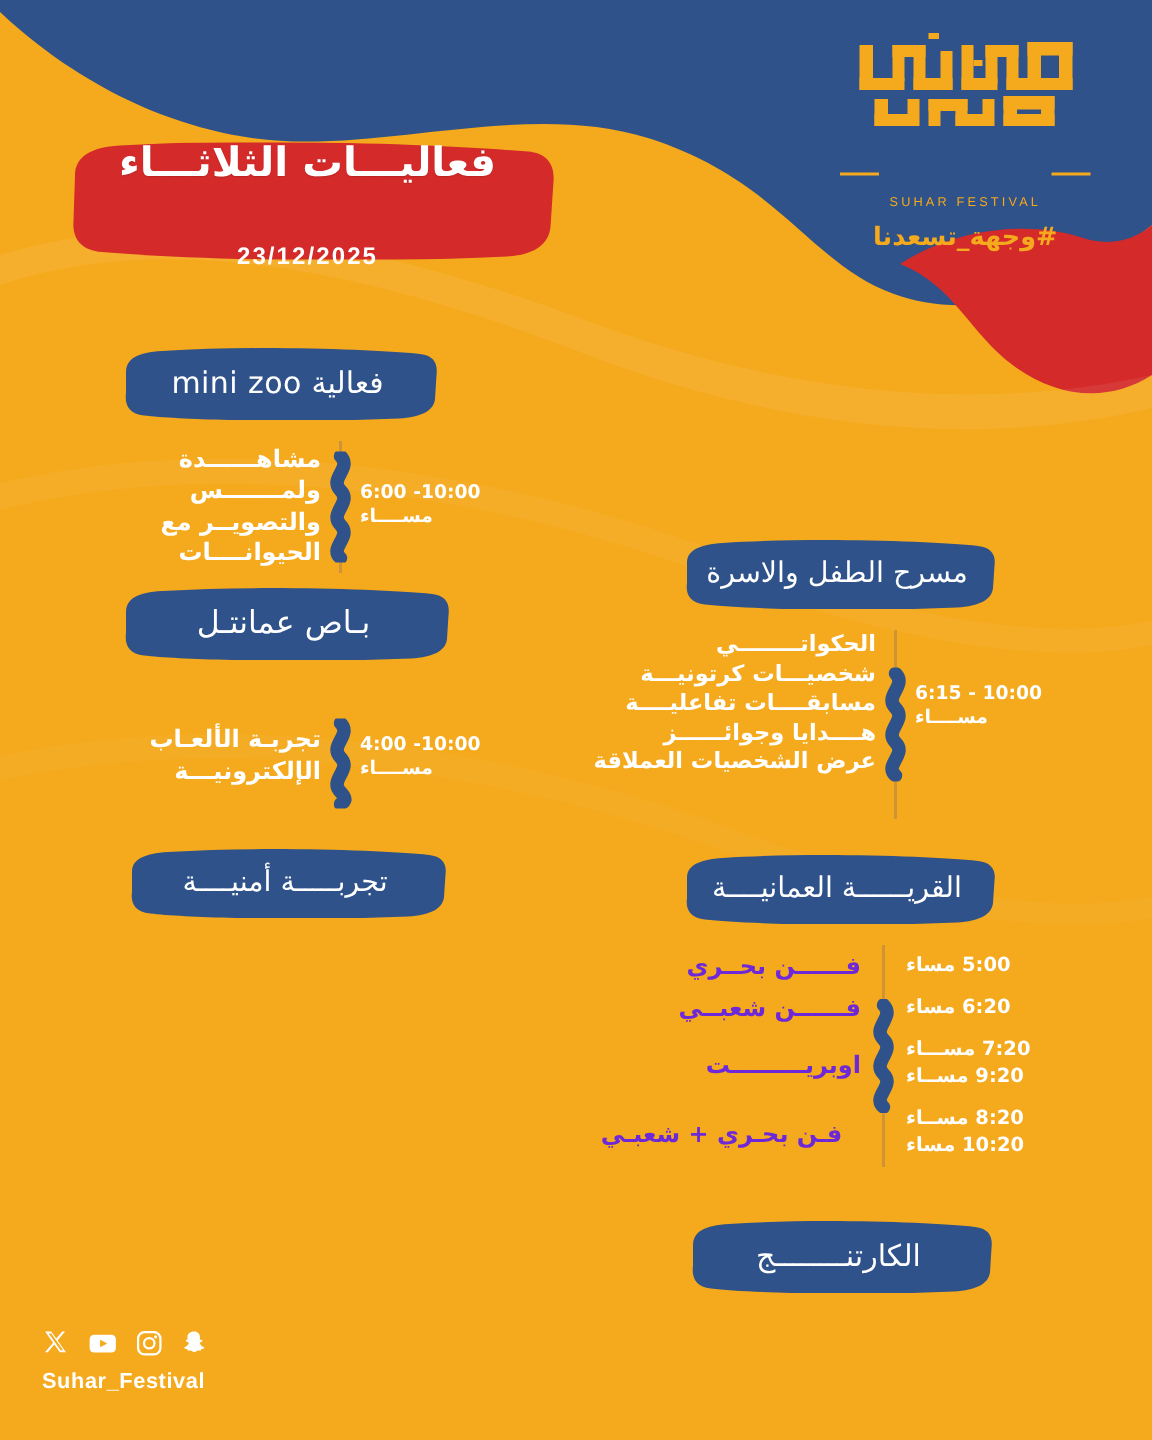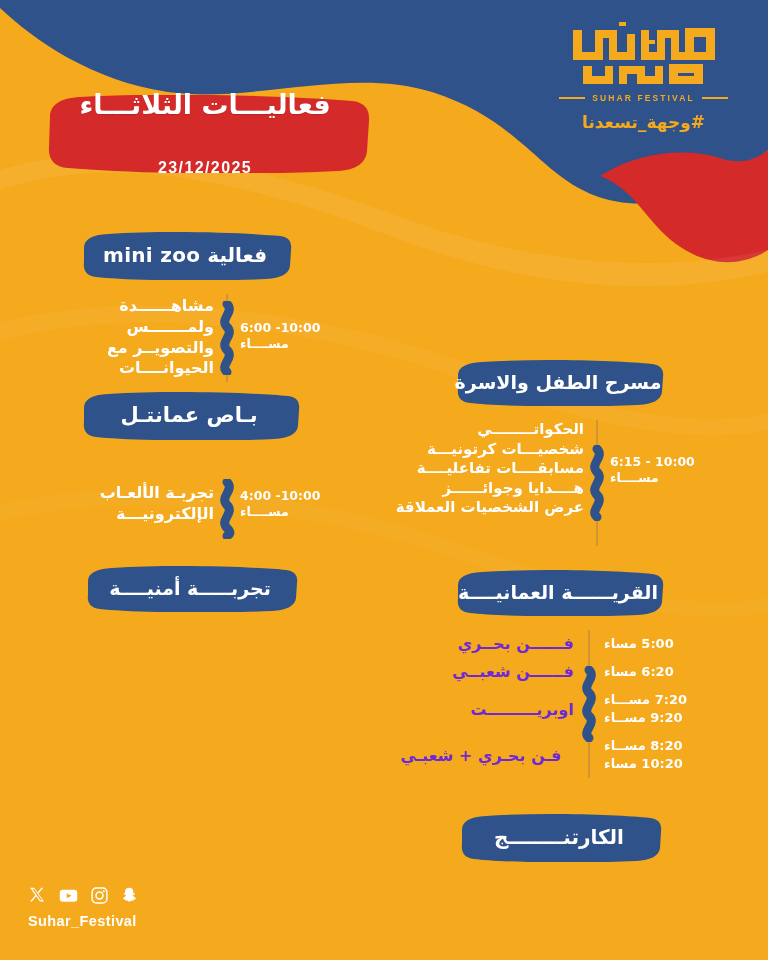--- a/index.html
+++ b/index.html
@@ -20,53 +20,54 @@
     position:absolute;top:14px;right:22px;width:205px;
     text-align:center;z-index:6;
   }
   .logo-mark{display:block;margin:0 auto;}
   .logo-latin{
     display:flex;align-items:center;justify-content:center;gap:7px;
     margin-top:5px;
   }
   .logo-latin .rule{height:2px;width:26px;background:#F5A91C;display:block;}
   .logo-latin .txt{
-    color:#F5A91C;font-size:8.5px;letter-spacing:2.1px;font-weight:700;
+    color:#F5A91C;font-size:8.5px;letter-spacing:2.1px;font-weight:400;
     font-family:"Liberation Sans",sans-serif;
+    margin-top:36px;
   }
   .hashtag{
     margin-top:9px;color:#F5A91C;font-size:17px;font-weight:700;
     letter-spacing:.3px;direction:rtl;
   }
 
   
   .title-banner{
     position:absolute;left:40px;top:95px;width:330px;height:78px;z-index:5;
   }
   .title-banner .shape{position:absolute;inset:0;}
   .title-banner .inner{
     position:absolute;inset:0;display:flex;flex-direction:column;
-    align-items:center;justify-content:center;gap:2px;
+    align-items:center;gap:2px;
   }
   .title-main{
     color:#ffffff;font-size:27px;font-weight:700;letter-spacing:.5px;
     line-height:1.05;text-shadow:0 1px 1px rgba(0,0,0,.13);
   }
   .title-date{
     color:#ffffff;font-size:16px;font-weight:700;letter-spacing:1.4px;
     font-family:"Liberation Sans",sans-serif;
     margin-top:38px;
   }
 
   
   .pill{position:relative;z-index:4;}
   .pill .shape{position:absolute;inset:0;}
   .pill .label{
     position:absolute;inset:0;display:flex;align-items:center;
-    justify-content:center;color:#ffffff;font-weight:700;
+    justify-content:center;color:#ffffff;font-weight:400;
     letter-spacing:.3px;padding-bottom:2px;
   }
 
   
   .block{position:absolute;z-index:4;display:flex;align-items:stretch;}
   .desc{
     text-align:right;color:#ffffff;font-weight:700;
     line-height:1.30;letter-spacing:.2px;
   }
   .desc .ln{display:block;white-space:nowrap;}

